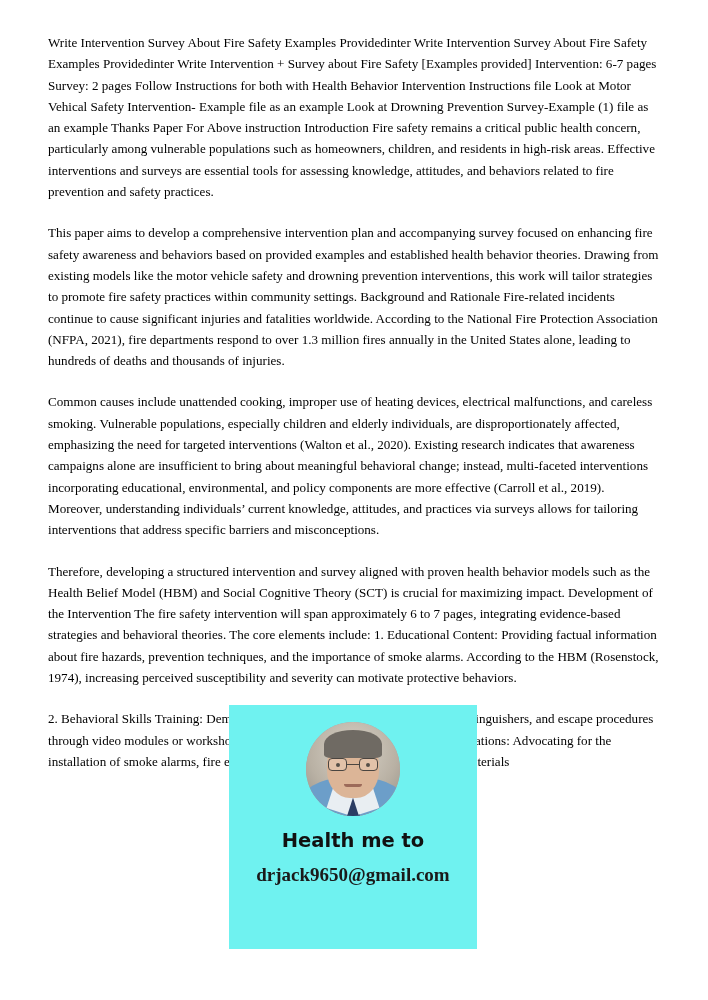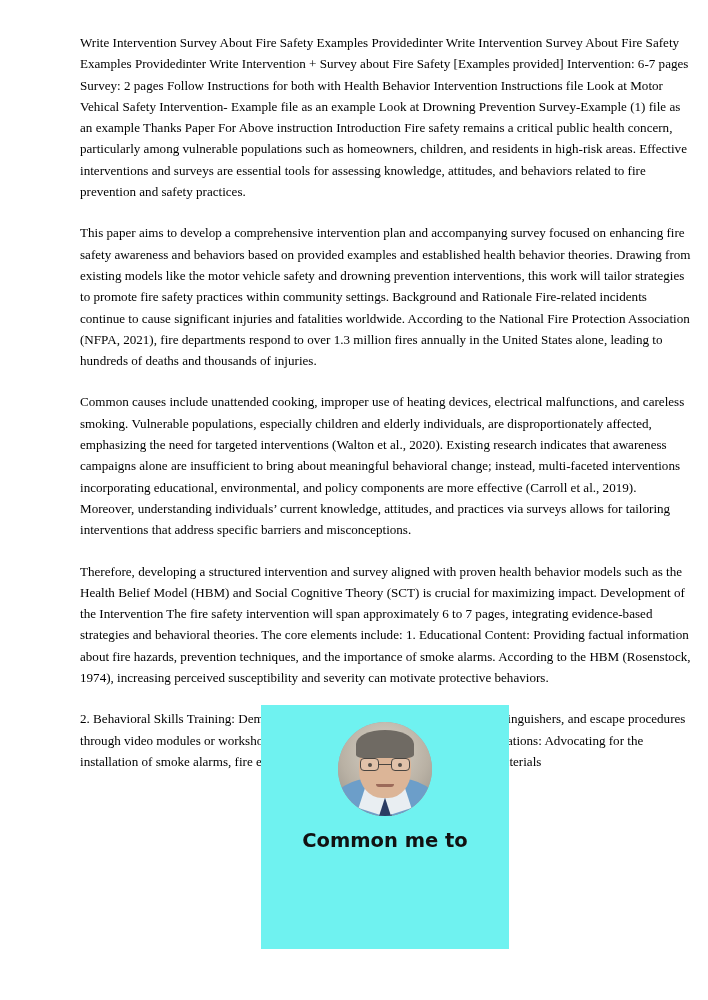--- a/index.html
+++ b/index.html
@@ -13,21 +13,20 @@
     position: relative;
     overflow: hidden;
     font-family: "Liberation Serif", serif;
   }
   .page {
     position: absolute;
     left: 0; top: 0;
     width: 568px;
     height: 1000px;
     background: #ffffff;
-    margin-left: 32px;
   }
   .doc-body {
     position: absolute;
     left: 48px;
     top: 32px;
     width: 612px;
   }
   .para {
     font-family: "Liberation Serif", serif;
     font-size: 13.1px;
@@ -173,16 +172,17 @@
       <span class="av-hair"></span>
       <span class="av-eye l"></span>
       <span class="av-eye r"></span>
       <span class="av-glasses">
         <i class="l"></i>
           <b></b>
           <i class="r"></i>
       </span>
       <span class="av-mouth"></span>
     </div>
-    <div class="overlay-line1">Common me to</div>
+    <div class="overlay-line1">Health me to</div>
+    <div class="overlay-email">drjack9650@gmail.com</div>
   </div>
 
 </div>
 
 </body></html>

